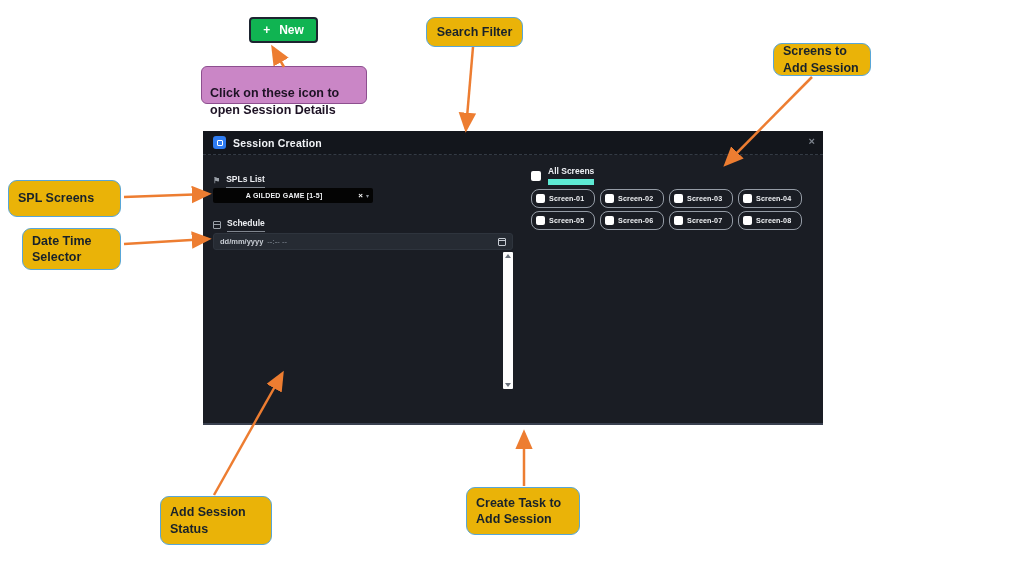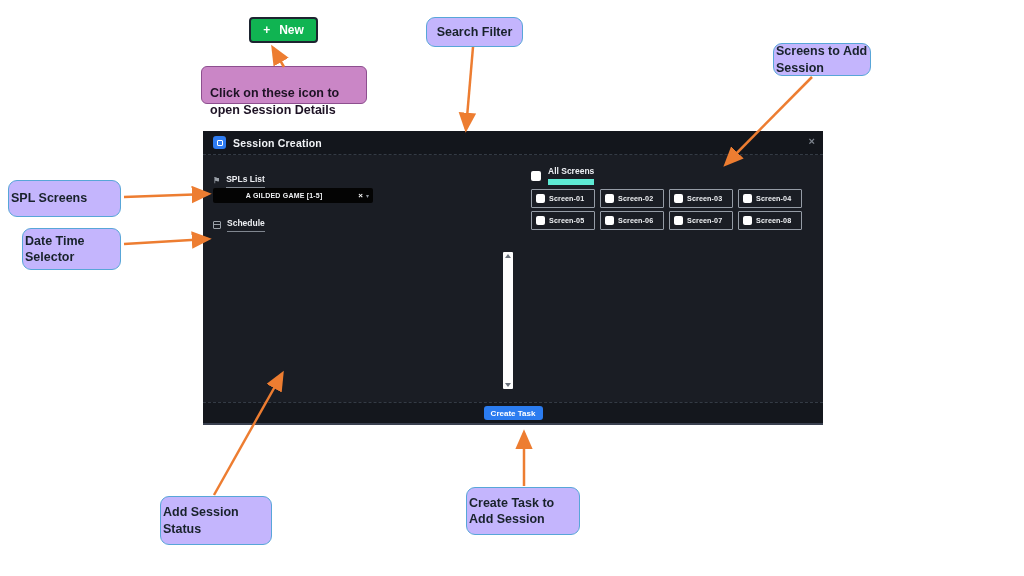--- a/index.html
+++ b/index.html
@@ -2,23 +2,23 @@
 <html><head>
 <meta charset="utf-8">
 <style>
   * { margin: 0; padding: 0; box-sizing: border-box; }
   html, body { width: 1024px; height: 576px; background: #ffffff; overflow: hidden;
     font-family: "Liberation Sans", sans-serif; }
   .abs { position: absolute; }
 
   
   .callout {
-    position: absolute; background: #c4b5fd; border: 1.5px solid #58a6d8;
+    position: absolute; background: #eab308; border: 1.5px solid #58a6d8;
     border-radius: 9px; color: #18222b; font-size: 12.5px; font-weight: 600;
-    line-height: 1.3; padding: 6px 2px; display: flex; align-items: center;
+    line-height: 1.3; padding: 6px 9px; display: flex; align-items: center;
   }
   .callout.center { justify-content: center; text-align: center; }
   .callout-purple {
     position: absolute; background: #c九; background: #ca86c6; border: 1.5px solid #8d4f8f;
     border-radius: 6px; color: #1d1224; font-size: 12.5px; font-weight: 700;
     line-height: 1.35; padding: 18px 8px;
   }
   .new-btn {
     position: absolute; left: 249px; top: 17px; width: 69px; height: 26px;
     background: #10b452; border: 2px solid #1d2430; border-radius: 4px;
@@ -86,21 +86,21 @@
 
   .all-screens { position: absolute; left: 328px; top: 35px; display: inline-flex; align-items: center; gap: 7px; cursor: pointer; }
   .cb { width: 10px; height: 10px; background: #ffffff; border-radius: 2px; flex: none; }
   .all-screens .txt { font-size: 8.5px; font-weight: 700; color: #eceef2; border-bottom: 6px solid #5eead4; padding-bottom: 3px; }
 
   .screen-grid {
     position: absolute; left: 328px; top: 58px; width: 276px;
     display: grid; grid-template-columns: repeat(4, 64px); gap: 3px 5px;
   }
   .screen-box {
-    height: 19px; border: 1px solid #959ca6; border-radius: 1px;
+    height: 19px; border: 1px solid #959ca6; border-radius: 8px;
     display: flex; align-items: center; gap: 4px; padding: 0 4px; cursor: pointer;
     background: #1a1d24;
   }
   .screen-box .cb { width: 9px; height: 9px; }
   .screen-box .lbl { font-size: 7.2px; font-weight: 700; color: #f0f2f5; letter-spacing: .1px; }
 
   .modal-footer {
     position: absolute; left: 0; right: 0; bottom: 0; height: 21px;
     background: #14171d; border-top: 1px dashed #343b45;
     display: flex; align-items: center; justify-content: center;
@@ -153,20 +153,25 @@
     <span class="rm">×</span>
     <span class="caret">▾</span>
   </div>
 
   <div class="abs" style="left:10px; top:84px;">
     <span class="field-label">
       <span class="cal-ic"></span>
       <span class="txt">Schedule</span>
     </span>
   </div>
+  <div class="dt-input">
+    <span class="p1">dd/mm/yyyy</span>
+    <span class="p2">--:-- --</span>
+    <span class="cal-ic"></span>
+  </div>
 
   <div class="scrollbar">
     <span class="tri-up"></span>
     <span class="tri-dn"></span>
   </div>
 
   <div class="all-screens">
     <span class="cb"></span>
     <span class="txt">All Screens</span>
   </div>
@@ -199,23 +204,20 @@
     <div class="screen-box">
         <span class="cb"></span>
         <span class="lbl">Screen-07</span>
       </div>
     <div class="screen-box">
         <span class="cb"></span>
         <span class="lbl">Screen-08</span>
       </div>
   </div>
 
-  <div class="modal-footer">
-    <button class="create-task-btn">Create Task</button>
-  </div>
 </div>
 
 <svg class="overlay" width="1024" height="576" viewBox="0 0 1024 576">
   <defs>
     <marker id="ah" markerWidth="9" markerHeight="8" refX="6.5" refY="3.5" orient="auto">
       <path d="M0,0 L8,3.5 L0,7 z" fill="#ed7d31"></path>
     </marker>
   </defs>
   <line x1="284" y1="67" x2="273" y2="48" stroke="#ed7d31" stroke-width="2.5" marker-end="url(#ah)"></line>
   <line x1="473" y1="47" x2="466" y2="129" stroke="#ed7d31" stroke-width="2.5" marker-end="url(#ah)"></line>

